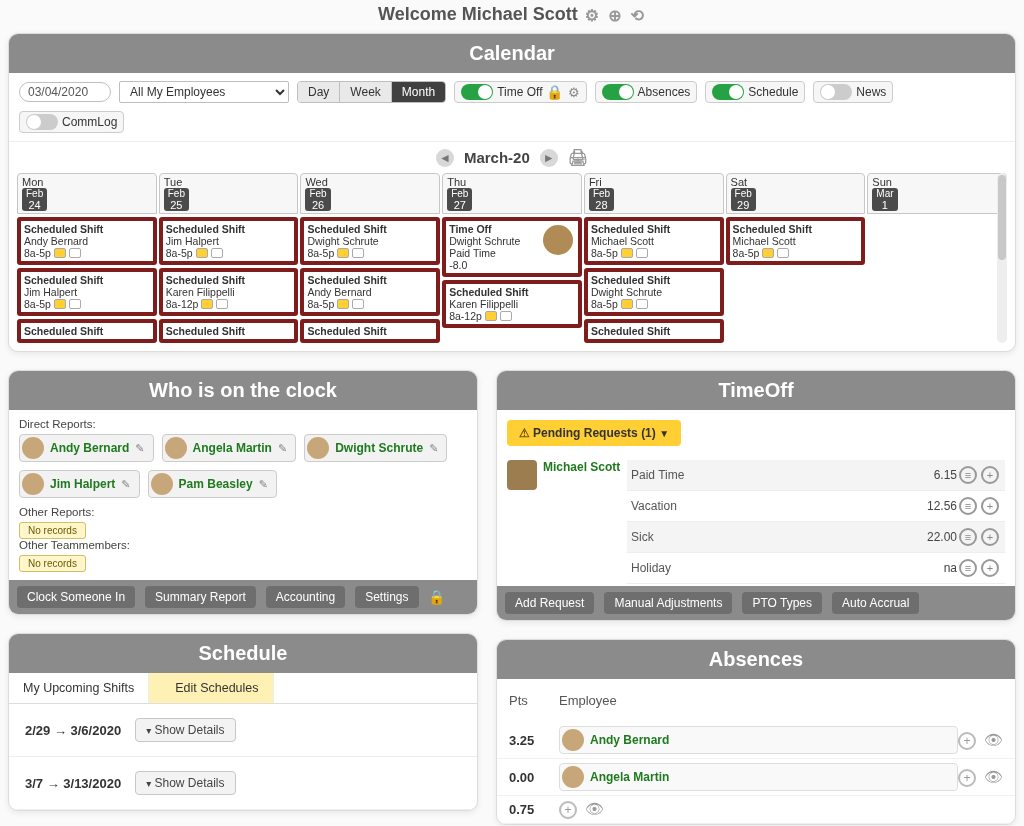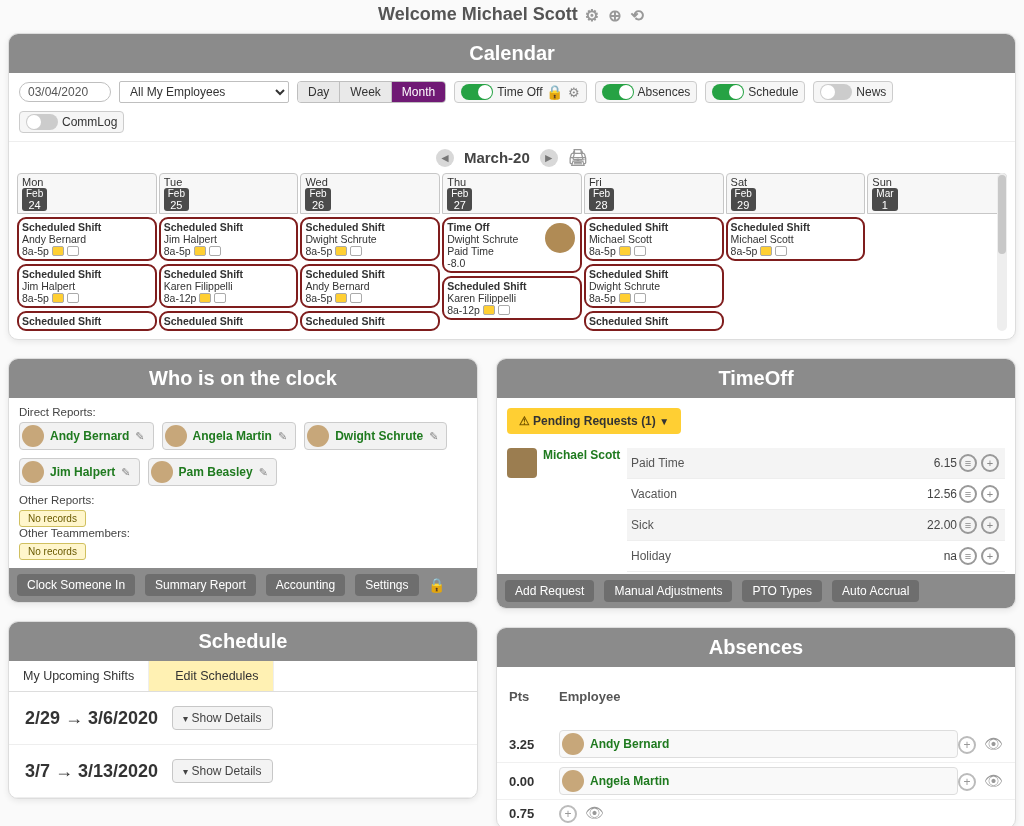--- a/index.html
+++ b/index.html
@@ -11,42 +11,42 @@
   .panel { background: #fff; border: 1px solid #ddd; border-radius: 10px; box-shadow: 0 2px 6px rgba(0,0,0,.08); margin-bottom: 18px; overflow: hidden; }
   .panel-hdr { background: #8b8b8b; color: #fff; font-size: 20px; font-weight: bold; text-align: center; padding: 8px 0; }
 
   
   .cal-toolbar { display: flex; align-items: center; gap: 8px; padding: 8px 10px; border-bottom: 1px solid #eee; flex-wrap: wrap; }
   .date-input { border: 1px solid #bfbfbf; border-radius: 10px; padding: 2px 8px; font-size: 12px; width: 92px; color: #555; }
   .emp-select { border: 1px solid #bfbfbf; border-radius: 2px; padding: 2px 6px; font-size: 12px; width: 170px; background: #fff; color: #333; }
   .btn-grp { display: inline-flex; border: 1px solid #bfbfbf; border-radius: 4px; overflow: hidden; }
   .btn-grp button { border: none; background: #e9e9e9; color: #333; font-size: 12px; padding: 3px 10px; cursor: pointer; }
   .btn-grp button + button { border-left: 1px solid #bfbfbf; }
-  .btn-grp button.active { background: #701a75; color: #fff; }
+  .btn-grp button.active { background: #404040; color: #fff; }
 
   .toggle-wrap { display: inline-flex; align-items: center; gap: 4px; border: 1px solid #ccc; background:#f6f6f6; border-radius: 4px; padding: 2px 6px; }
   .toggle { position: relative; width: 32px; height: 16px; background: #ccc; border-radius: 10px; cursor: pointer; }
   .toggle.on { background: #26a244; }
   .toggle .knob { position: absolute; top: 1px; left: 1px; width: 14px; height: 14px; background: #fff; border-radius: 50%; transition: left .1s; }
   .toggle.on .knob { left: 17px; }
   .toggle-lbl { font-size: 12px; color: #333; }
   .mini-ico { color: #888; font-size: 13px; cursor: pointer; }
 
   .month-nav { display: flex; align-items: center; justify-content: center; gap: 10px; padding: 6px 0; font-size: 15px; font-weight: bold; color: #444; }
   .nav-arrow { width: 18px; height: 18px; border-radius: 50%; background: #d8d8d8; color: #777; display: inline-flex; align-items: center; justify-content: center; cursor: pointer; font-size: 12px; }
   .printer { color: #999; font-size: 16px; cursor: pointer; }
 
   .cal-scroll { position: relative; overflow: hidden; padding: 0 8px 8px 8px; }
   .cal-days { display: flex; gap: 2px; }
   .day-col { flex: 1 1 0; min-width: 0; }
   .day-hdr { border: 1px solid #c7c7c7; border-radius: 4px 4px 0 0; background: #f7f7f7; padding: 2px 4px; font-size: 11px; }
   .day-hdr .dn { display: block; color: #333; }
   .date-badge { display: inline-block; background: #4b4b4b; color: #fff; border-radius: 3px; padding: 0 4px; font-size: 10px; }
   .date-badge .num { display: block; text-align: center; font-size: 11px; }
-  .shift-card { border: 2px solid #7f1d1d; border-radius: 9px; margin-top: 3px; padding: 2px 3px; font-size: 10.5px; background: #fff; }
+  .shift-card { border: 4px solid #7f1d1d; border-radius: 3px; margin-top: 3px; padding: 2px 3px; font-size: 10.5px; background: #fff; }
   .shift-card .title { font-weight: bold; }
   .time-line { display: flex; align-items: center; gap: 3px; }
   .mini-chip { display: inline-block; width: 12px; height: 10px; border: 1px solid #aaa; border-radius: 2px; }
   .chip-y { background: #ffcf33; }
   .chip-w { background: #fff; }
   .avatar-sm { width: 30px; height: 30px; border-radius: 50%; background: #b08b55; float: right; margin: 2px; }
   .vscroll { position: absolute; right: 8px; top: 0; bottom: 8px; width: 10px; background: #eee; border-radius: 5px; }
   .vscroll .thumb { position: absolute; left: 1px; right: 1px; top: 2px; height: 50%; background: #c8c8c8; border-radius: 5px; }
 
   
@@ -80,25 +80,25 @@
   .bal-label { flex: 1; color: #555; font-size: 12px; }
   .bal-val { width: 50px; text-align: right; color: #444; font-size: 12px; }
   .bal-ico { width: 22px; display: inline-flex; justify-content: center; color: #888; font-size: 15px; cursor: pointer; }
   .bal-ico .circle { display:inline-flex; align-items:center; justify-content:center; width:18px; height:18px; border:2px solid #999; border-radius:50%; font-size:11px; line-height:1; }
 
   
   .tabbar { display: flex; border-bottom: 1px solid #ddd; }
   .tab { padding: 8px 14px; font-size: 12.5px; color: #333; cursor: pointer; border-right: 1px solid #eee; }
   .tab.active { background: #fff1b3; font-weight: 500; padding-left: 26px; }
   .sched-row { display: flex; align-items: center; gap: 14px; padding: 14px 16px; border-bottom: 1px solid #eee; }
-  .sched-range { font-weight: bold; font-size: 18px; color: #333; }
+  .sched-range { font-weight: bold; font-size: 13px; color: #333; }
   .details-btn { border: 1px solid #c7c7c7; background: #f3f3f3; border-radius: 4px; padding: 4px 10px; font-size: 12px; color: #444; cursor: pointer; }
 
   
-  .abs-hdr { display: flex; padding: 22px 12px; font-weight: bold; color: #555; font-size: 13px; }
+  .abs-hdr { display: flex; padding: 14px 12px; font-weight: normal; color: #555; font-size: 13px; }
   .abs-hdr .c-pts { width: 50px; }
   .abs-row { display: flex; align-items: center; padding: 4px 12px; border-bottom: 1px solid #f0f0f0; }
   .abs-pts { width: 50px; font-weight: bold; font-size: 13px; color: #333; }
   .abs-emp { flex: 1; display: flex; align-items: center; gap: 6px; border:1px solid #ddd; border-radius:4px; padding:2px 6px 2px 2px; background:#f9f9f9;}
   .abs-emp .av { width: 22px; height: 22px; border-radius: 50%; background: #c7a77a; }
   .abs-emp.unknown .av { background: #d5d5d5; }
   .abs-emp .nm { color: #1f7a1f; font-weight: bold; font-size: 12px; }
   .abs-tools { display: flex; gap: 8px; color: #999; font-size: 15px; }
   .abs-tools span { cursor: pointer; }
 

